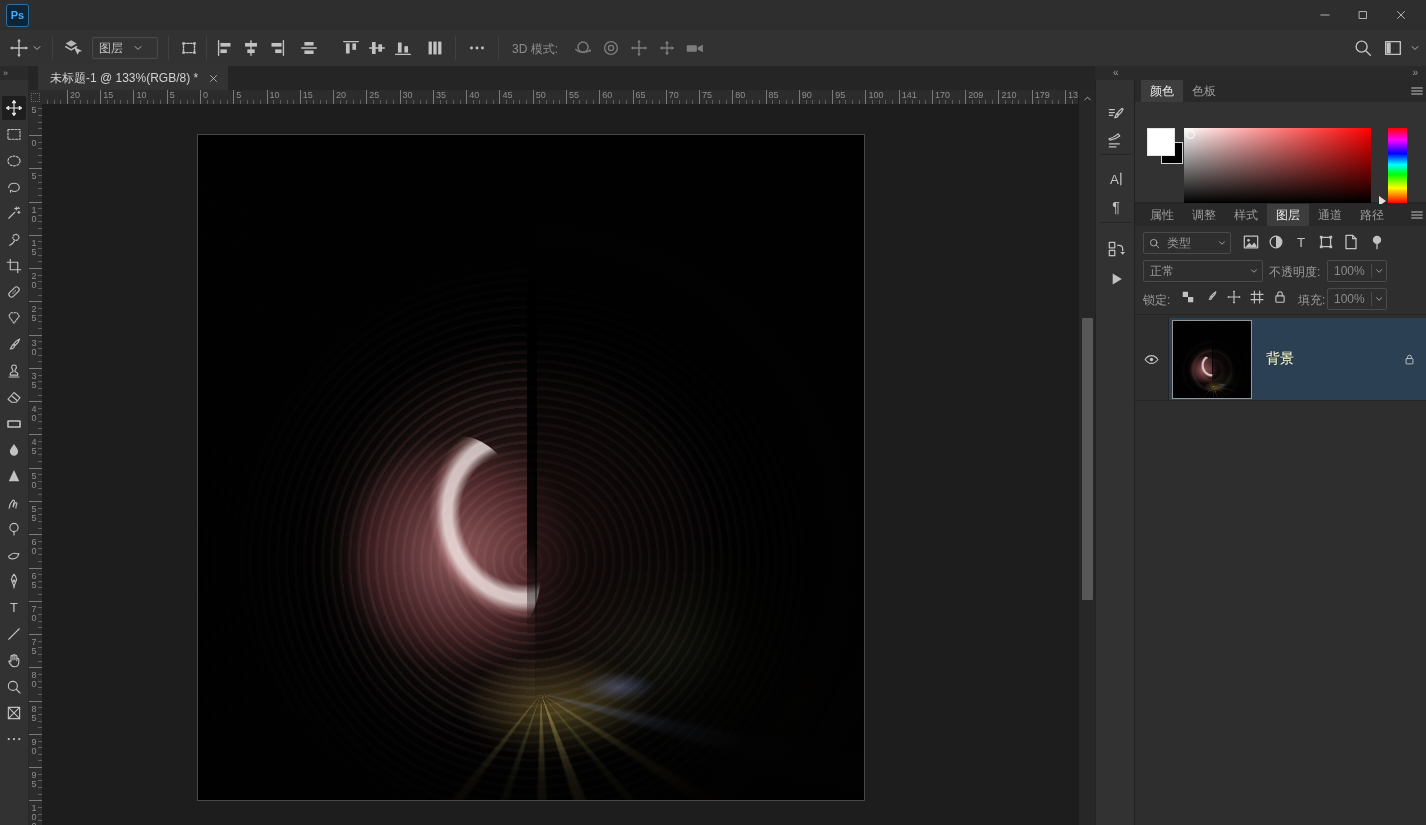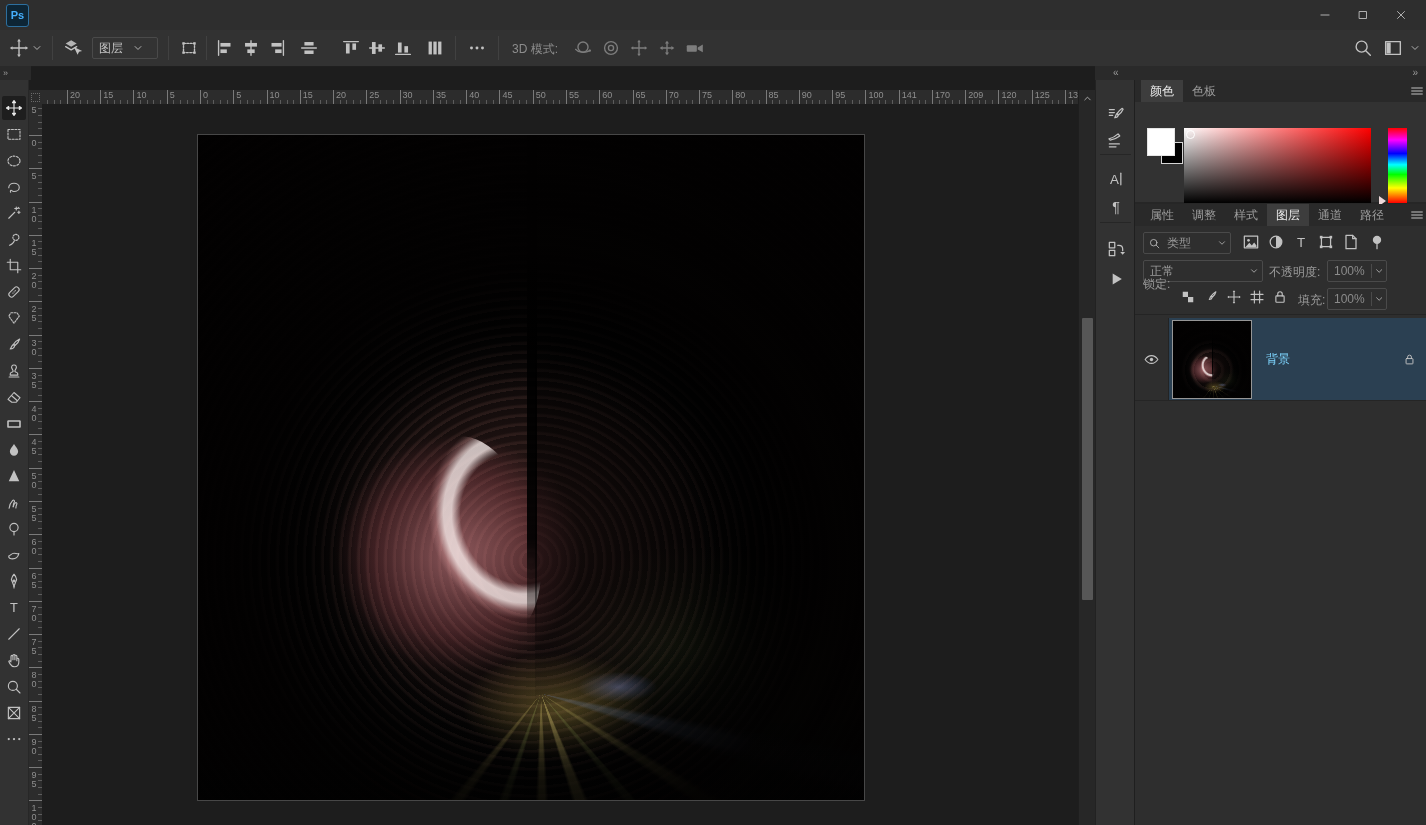--- a/index.html
+++ b/index.html
@@ -111,21 +111,21 @@
     background:linear-gradient(180deg,#f00 0%,#f0f 16%,#00f 34%,#0ff 49%,#0f0 62%,#ff0 80%,#f00 100%);}
   #huemarker{left:244px;top:94px;width:0;height:0;border-top:5px solid transparent;border-bottom:5px solid transparent;border-left:7px solid #efdada;}
   .swatch-fg{position:absolute;left:12px;top:26px;width:26px;height:26px;background:#fff;border:1px solid #e5e5e5;z-index:2;}
   .swatch-bg{position:absolute;left:26px;top:40px;width:20px;height:20px;background:#000;border:1px solid #d5d5d5;}
   
   .lp-icon{position:absolute;width:20px;height:20px;top:0;}
   #layerrow{position:absolute;left:0;top:238px;width:292px;height:82px;background:#2e2e2e;border-bottom:1px solid #252525;}
   #eyecol{position:absolute;left:0;top:0;width:33px;height:82px;border-right:1px solid #232323;display:flex;align-items:center;justify-content:center;}
   #rowsel{position:absolute;left:34px;top:0;width:258px;height:82px;background:#2b4052;display:flex;align-items:center;}
   #lthumb{position:absolute;left:3px;top:2px;width:78px;height:77px;background:#060505;border:1px solid #969696;overflow:hidden;}
-  #lname{position:absolute;left:97px;color:#7dd3fc;font-size:12px;}
+  #lname{position:absolute;left:97px;color:#fef9c3;font-size:14px;}
   #llock{position:absolute;right:10px;width:15px;height:15px;}
 </style>
 </head>
 <body>
 
 <div id="app">
 
   <div id="menubar" class="abs">
     <div class="ps-logo">Ps</div>
     <div id="wincontrols">
@@ -306,20 +306,30 @@
         </svg>
       </span>
     <span class="icon ob-icon" style="left:1408px;width:14px;top:11px;height:14px">
         <svg viewBox="0 0 24 24">
           <path d="M7 9.5l5 5 5-5"></path>
         </svg>
       </span>
   </div>
 
   <div id="tbhead" class="abs">»</div>
+  <div id="tabbar" class="abs">
+    <div id="doctab">
+      <span>未标题-1 @ 133%(RGB/8) *</span>
+      <span class="icon">
+          <svg viewBox="0 0 24 24">
+            <path d="M6.5 6.5l11 11M17.5 6.5l-11 11"></path>
+          </svg>
+        </span>
+    </div>
+  </div>
 
   <div id="ruler-corner" class="abs">
       <i></i>
     </div>
   <div id="hruler" class="abs">
       <div class="tick" style="left: 4.96px; bottom: 0px; width: 1px; height: 4px;"></div>
       <div class="tick" style="left: 11.614px; bottom: 0px; width: 1px; height: 4px;"></div>
       <div class="tick" style="left: 18.268px; bottom: 0px; width: 1px; height: 4px;"></div>
       <div class="tick" style="left: 24.922px; bottom: 0px; width: 1px; height: 4px;"></div>
       <div class="tick" style="left: 31.576px; bottom: 0px; width: 1px; height: 4px;"></div>
@@ -523,23 +533,23 @@
       <div class="rlabel" style="left: 793.13px; top: 1px;">95</div>
       <div class="tick major" style="left: 823.4px; bottom: 0px; width: 1px; height: 14px;"></div>
       <div class="rlabel" style="left: 826.4px; top: 1px;">100</div>
       <div class="tick major" style="left: 856.67px; bottom: 0px; width: 1px; height: 14px;"></div>
       <div class="rlabel" style="left: 859.67px; top: 1px;">141</div>
       <div class="tick major" style="left: 889.94px; bottom: 0px; width: 1px; height: 14px;"></div>
       <div class="rlabel" style="left: 892.94px; top: 1px;">170</div>
       <div class="tick major" style="left: 923.21px; bottom: 0px; width: 1px; height: 14px;"></div>
       <div class="rlabel" style="left: 926.21px; top: 1px;">209</div>
       <div class="tick major" style="left: 956.48px; bottom: 0px; width: 1px; height: 14px;"></div>
-      <div class="rlabel" style="left: 959.48px; top: 1px;">120</div>
+      <div class="rlabel" style="left: 959.48px; top: 1px;">210</div>
       <div class="tick major" style="left: 989.75px; bottom: 0px; width: 1px; height: 14px;"></div>
-      <div class="rlabel" style="left: 992.75px; top: 1px;">125</div>
+      <div class="rlabel" style="left: 992.75px; top: 1px;">179</div>
       <div class="tick major" style="left: 1023.02px; bottom: 0px; width: 1px; height: 14px;"></div>
       <div class="rlabel" style="left: 1026.02px; top: 1px;">130</div>
     </div>
   <div id="vruler" class="abs">
       <div class="tick" style="top: 4.38px; right: 0px; height: 1px; width: 4px;"></div>
       <div class="tick" style="top: 11.034px; right: 0px; height: 1px; width: 4px;"></div>
       <div class="tick" style="top: 17.688px; right: 0px; height: 1px; width: 4px;"></div>
       <div class="tick" style="top: 24.342px; right: 0px; height: 1px; width: 4px;"></div>
       <div class="tick" style="top: 30.996px; right: 0px; height: 1px; width: 4px;"></div>
       <div class="tick" style="top: 37.65px; right: 0px; height: 1px; width: 4px;"></div>
@@ -1016,21 +1026,21 @@
       <span class="abs graytxt" style="left:134px;top:38px">不透明度:</span>
       <div class="ctrl-border vbox" style="left:192px;top:34px;width:58px">
         <span class="val valtxt">100%</span>
         <span class="icon cd" style="margin-left:auto">
             <svg viewBox="0 0 24 24">
               <path d="M7 9.5l5 5 5-5"></path>
             </svg>
           </span>
       </div>
 
-      <span class="abs graytxt" style="left:8px;top:50px">锁定:</span>
+      <span class="abs graytxt" style="left:8px;top:66px">锁定:</span>
       <div id="lock-icons">
           <span class="icon lp-icon" style="left: 44px; top: 62px; width: 18px; height: 18px;">
             <svg viewBox="0 0 24 24">
               <path class="f" d="M5 5h7v7H5zM12 12h7v7h-7z"></path>
             </svg>
           </span>
           <span class="icon lp-icon" style="left: 67px; top: 62px; width: 18px; height: 18px;">
             <svg viewBox="0 0 24 24">
               <path d="M18.5 5c-2 1.2-4.6 3.4-6.1 5.4l1.6 1.6c2-1.5 3.8-4 4.5-7zM12 10.8l1.6 1.6c-.4 1.8-1.7 2.8-3.9 3 .8-1.2.8-2.5 2.3-4.6z"></path>
             </svg>

